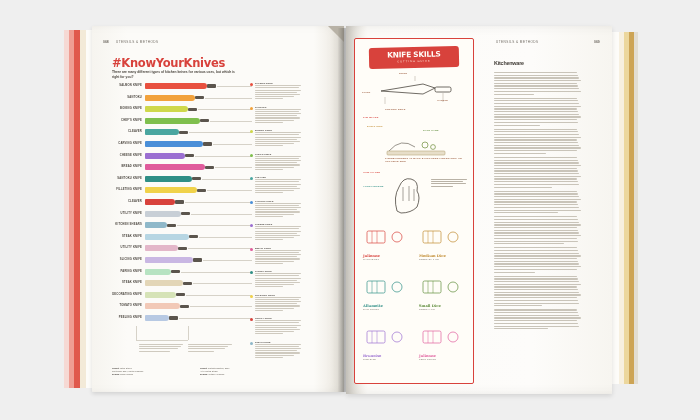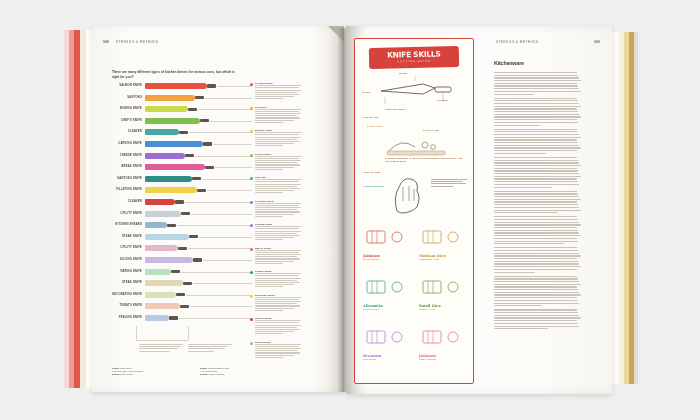--- a/index.html
+++ b/index.html
@@ -325,20 +325,21 @@
       <div class="band" style="width:5px;background:#cda455;"></div>
       <div class="band" style="width:4px;background:#e2ddd2;"></div>
     </div>
 
     <div class="page page-left">
       <div class="dogear"></div>
 
       <div class="folio" style="left:11px; top:14px;">068</div>
       <div class="run-head" style="left:24px; top:14.3px;">UTENSILS &amp; METHODS</div>
 
+      <div class="kn-title">#KnowYourKnives</div>
       <div class="kn-sub">There are many different types of kitchen knives for various uses, but which is right for you?</div>
 
       <div id="knife-list">
           <div class="knife-row" style="left: 10px; top: 56px;">
             <div class="knife-label">SALMON KNIFE</div>
             <div class="knife-art">
               <div class="blade" style="width: 62px; background: rgb(232, 80, 63);"></div>
               <div class="handle" style="left: 62px;"></div>
             </div>
             <div class="leader" style="left: 115px; top: 4px; width: 35px;"></div>

